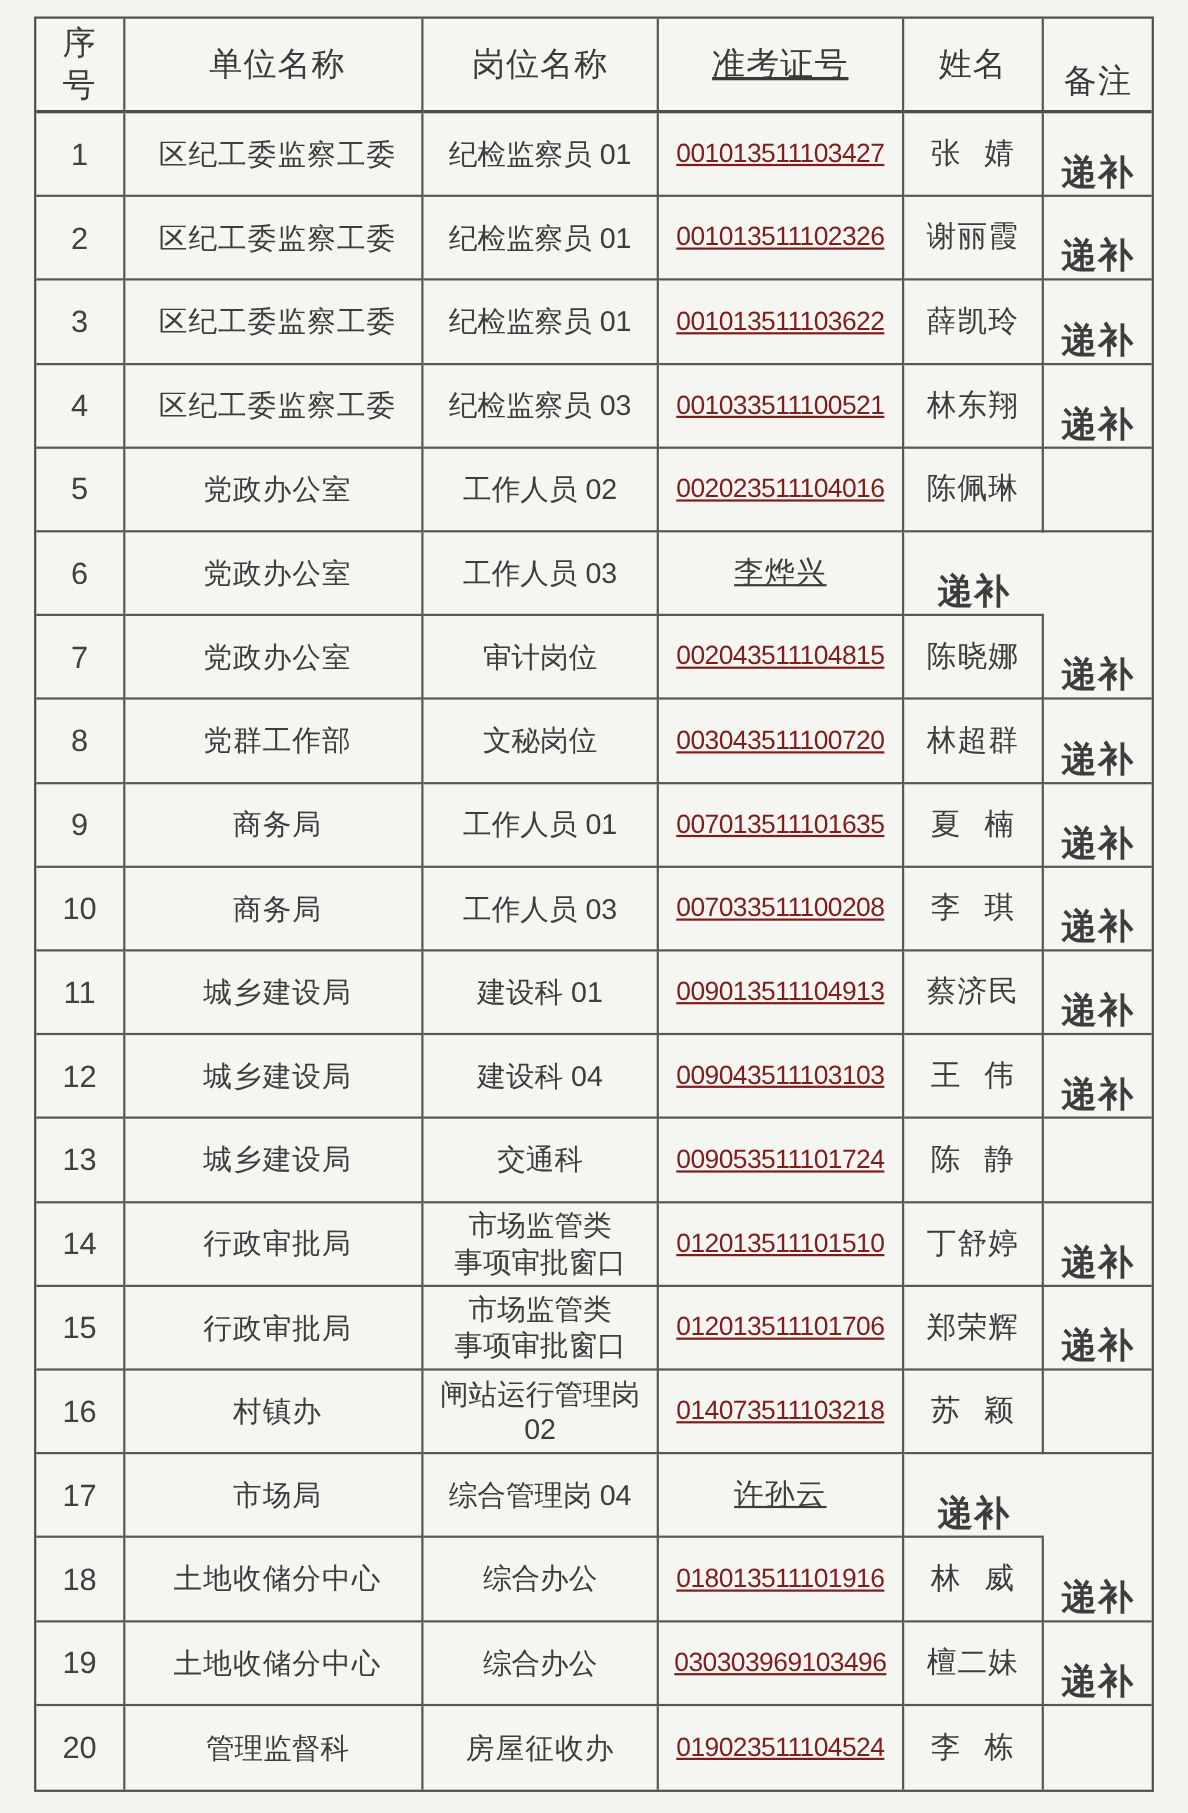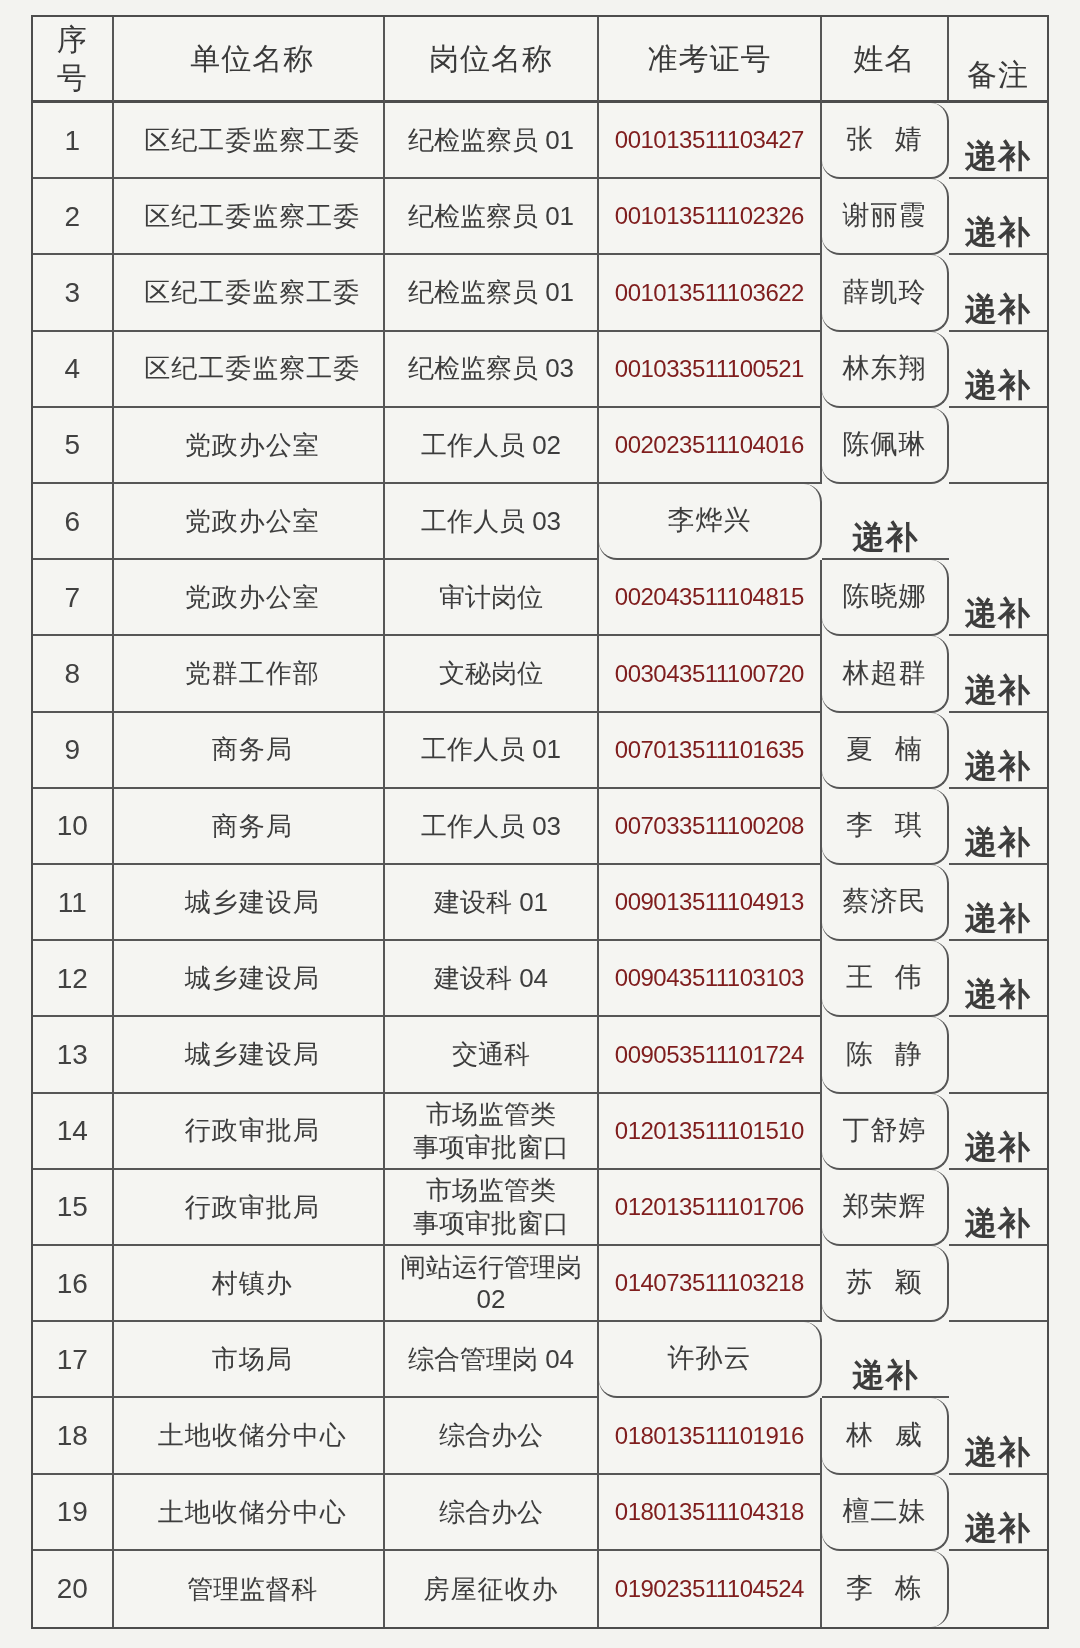--- a/index.html
+++ b/index.html
@@ -49,34 +49,34 @@
     overflow: hidden;
   }
   .t-cell:last-child { border-right: none; margin-top: 32px; }
   .t-row:last-child .t-cell { border-bottom: none; }
   .t-header .t-cell { border-bottom: 3px solid #4d4d4d; }
 
   
   .t-cell:nth-child(1) { flex: 0 0 7.96%; }
   .t-cell:nth-child(2) { flex: 0 0 26.74%; padding-left: 12px; }
   .t-cell:nth-child(3) { flex: 0 0 21.14%; }
-  .t-cell:nth-child(4) { flex: 0 0 21.93%; }
+  .t-cell:nth-child(4) { flex: 0 0 21.93%; text-decoration: underline; }
   .t-cell:nth-child(5) { flex: 0 0 12.59%; }
   .t-cell:nth-child(6) { flex: 1 1 auto; }
 
   .t-header .t-cell {
     font-size: 30px;
     color: #3a3a3a;
     letter-spacing: 1px;
   }
   .c-no     { font-size: 28px; color: #414141; }
   .c-unit   { font-size: 26px; letter-spacing: 1px; }
   .c-pos    { font-size: 26px; }
   .c-ticket { font-size: 24px; letter-spacing: -0.5px; color: #7f1d1d; }
-  .c-name   { font-size: 27px; word-spacing: 0.45em; letter-spacing: 1px; border-radius: 18px; }
+  .c-name   { font-size: 27px; word-spacing: 0.45em; letter-spacing: 1px; }
   .c-remark { font-size: 32px; letter-spacing: 1px; font-weight: bold; }
 </style>
 </head>
 <body>
 
 <div class="doc-table">
   <div class="t-row t-header">
     <div class="t-cell">序
 号</div>
     <div class="t-cell">单位名称</div>
@@ -246,21 +246,21 @@
       <div class="t-cell c-pos">综合办公</div>
       <div class="t-cell c-ticket">018013511101916</div>
       <div class="t-cell c-name">林 威</div>
       <div class="t-cell c-remark">递补</div>
     </div>
 
     <div class="t-row">
       <div class="t-cell c-no">19</div>
       <div class="t-cell c-unit">土地收储分中心</div>
       <div class="t-cell c-pos">综合办公</div>
-      <div class="t-cell c-ticket">018013511104318</div>
+      <div class="t-cell c-ticket">030303969103496</div>
       <div class="t-cell c-name">檀二妹</div>
       <div class="t-cell c-remark">递补</div>
     </div>
 
     <div class="t-row">
       <div class="t-cell c-no">20</div>
       <div class="t-cell c-pos">管理监督科</div>
       <div class="t-cell c-unit">房屋征收办</div>
       <div class="t-cell c-ticket">019023511104524</div>
       <div class="t-cell c-name">李 栋</div>

